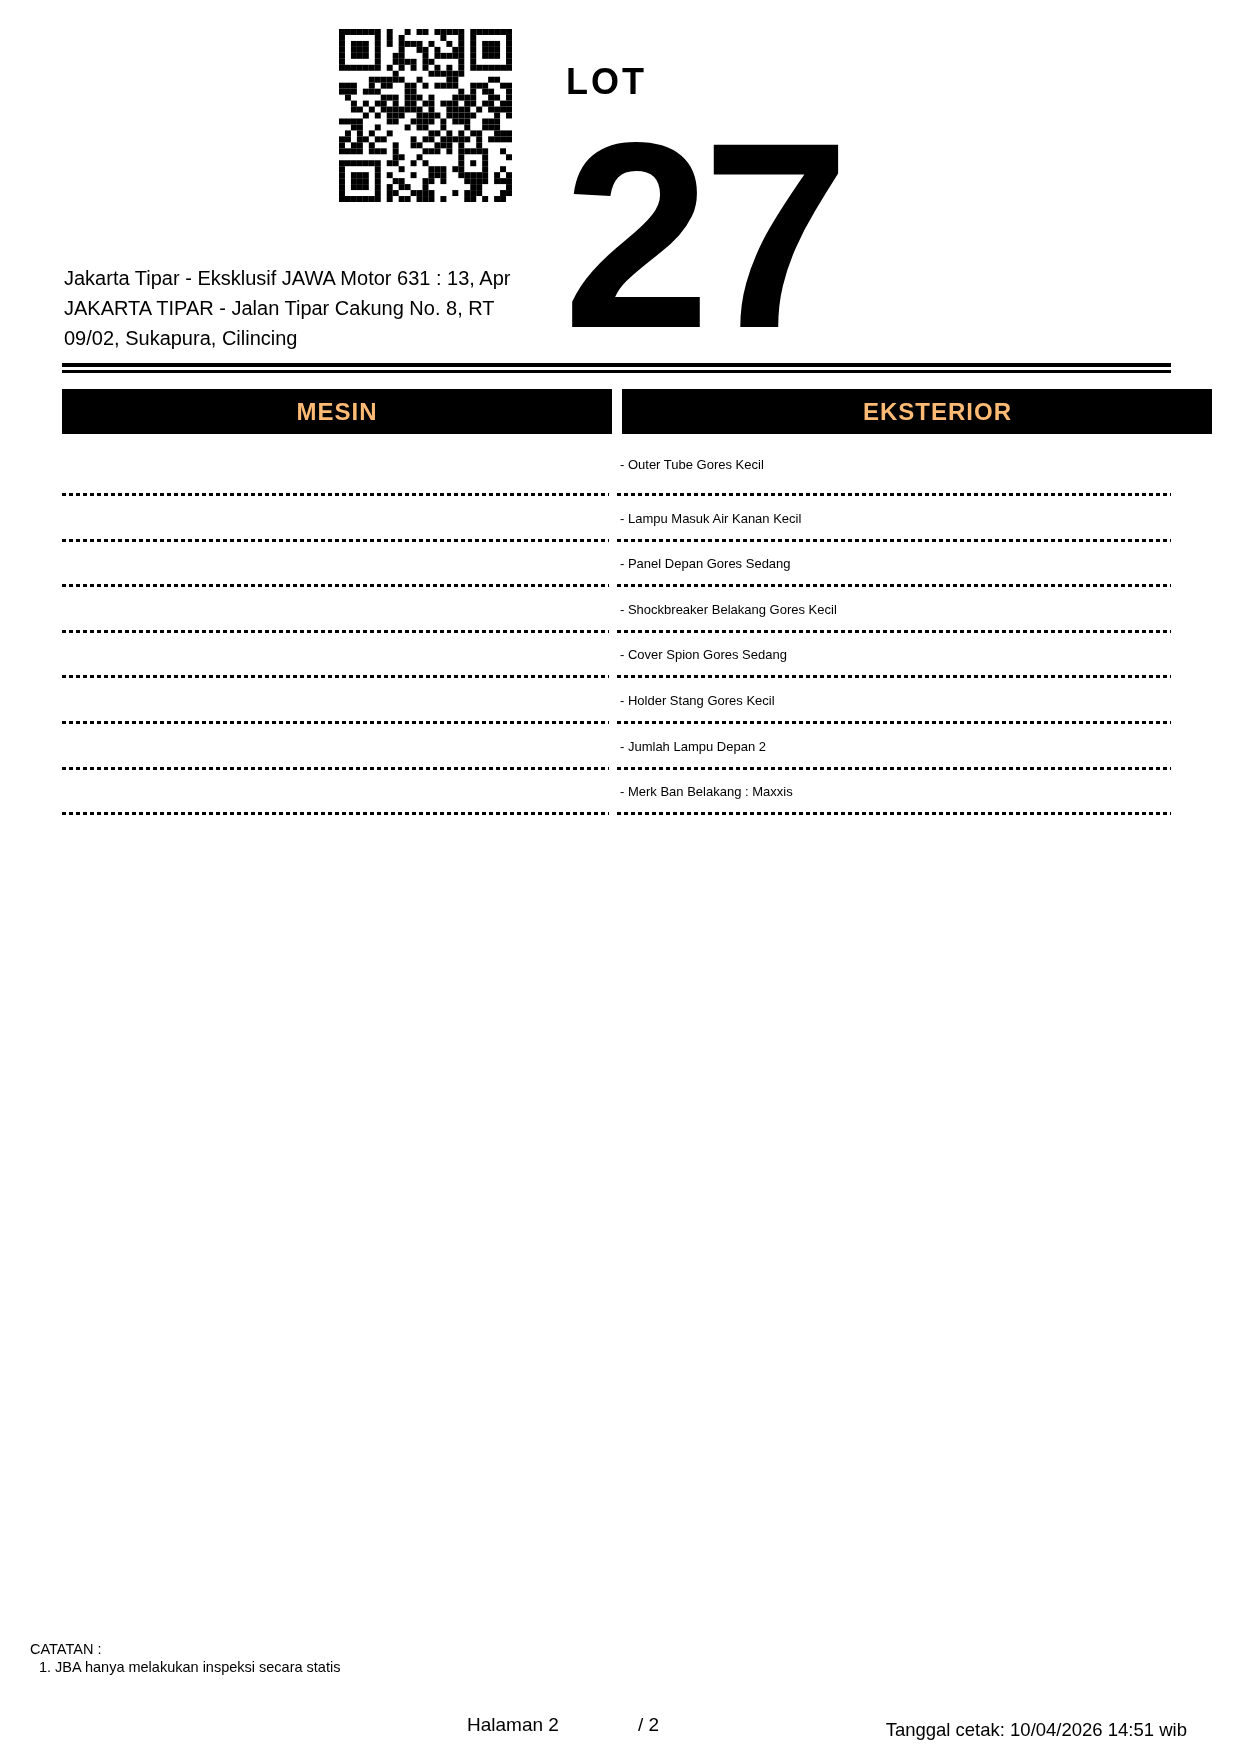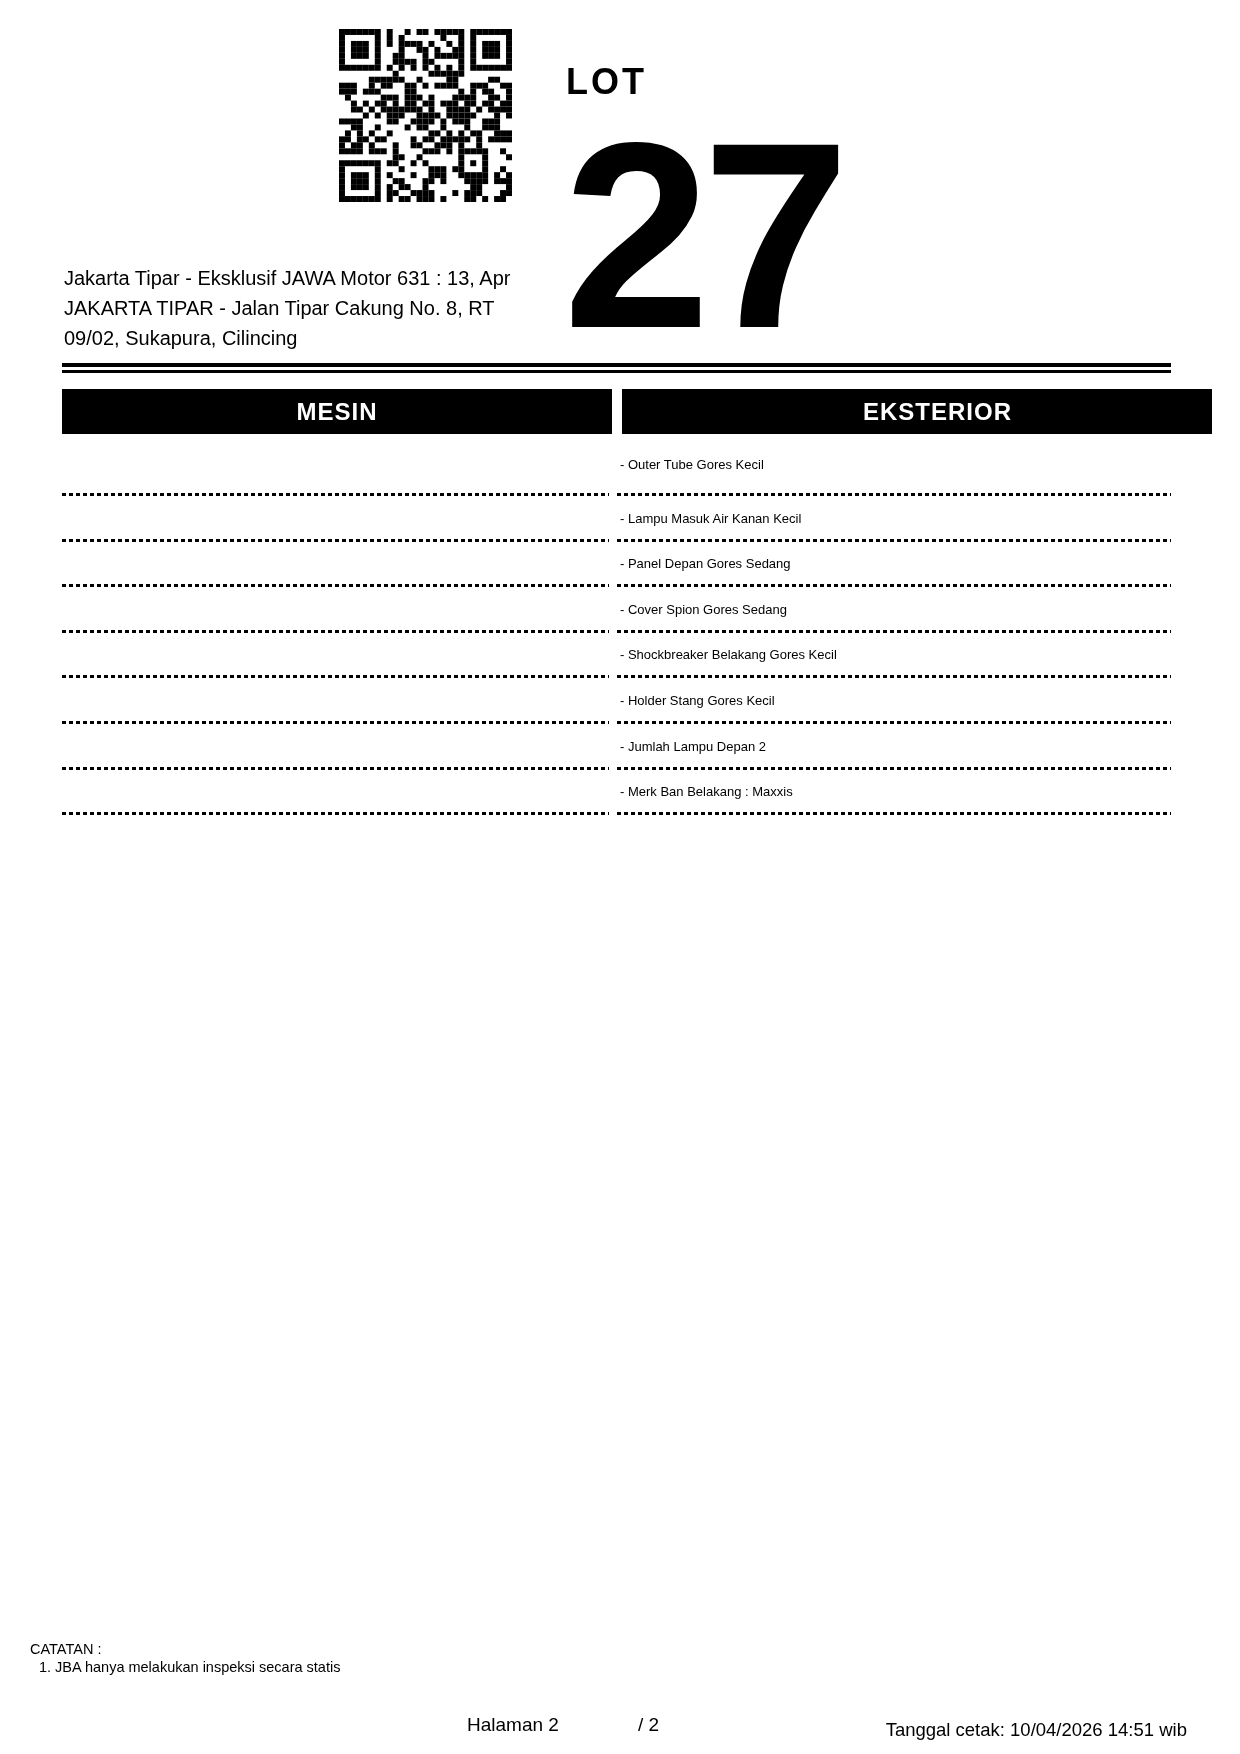--- a/index.html
+++ b/index.html
@@ -27,21 +27,21 @@
     font-size:20px;line-height:30px;
   }
   .double-line{
     position:absolute;left:62px;top:363px;width:1109px;
     height:3px;
     border-top:4px solid #000;
     border-bottom:3px solid #000;
   }
   .col-header{
     position:absolute;top:389px;height:45px;
-    background:#000;color:#ffffff;
+    background:#000;color:#fdba74;
     font-size:24px;font-weight:bold;letter-spacing:1px;
     display:flex;align-items:center;justify-content:center;
   }
   .col-header-left{left:62px;width:550px;}
   .col-header-right{left:622px;width:549px;padding-left:41px;}
   .rows{position:absolute;left:62px;top:434px;width:1109px;}
   .trow{
     display:flex;justify-content:space-between;
     height:45.6px;
   }
@@ -534,27 +534,27 @@
       </div>
       <div class="trow">
         <div class="tcell tcell-left"></div>
         <div class="tcell tcell-right">
           <span>- Panel Depan Gores Sedang</span>
         </div>
       </div>
       <div class="trow">
         <div class="tcell tcell-left"></div>
         <div class="tcell tcell-right">
+          <span>- Shockbreaker Belakang Gores Kecil</span>
+        </div>
+      </div>
+      <div class="trow">
+        <div class="tcell tcell-left"></div>
+        <div class="tcell tcell-right">
           <span>- Cover Spion Gores Sedang</span>
-        </div>
-      </div>
-      <div class="trow">
-        <div class="tcell tcell-left"></div>
-        <div class="tcell tcell-right">
-          <span>- Shockbreaker Belakang Gores Kecil</span>
         </div>
       </div>
       <div class="trow">
         <div class="tcell tcell-left"></div>
         <div class="tcell tcell-right">
           <span>- Holder Stang Gores Kecil</span>
         </div>
       </div>
       <div class="trow">
         <div class="tcell tcell-left"></div>

